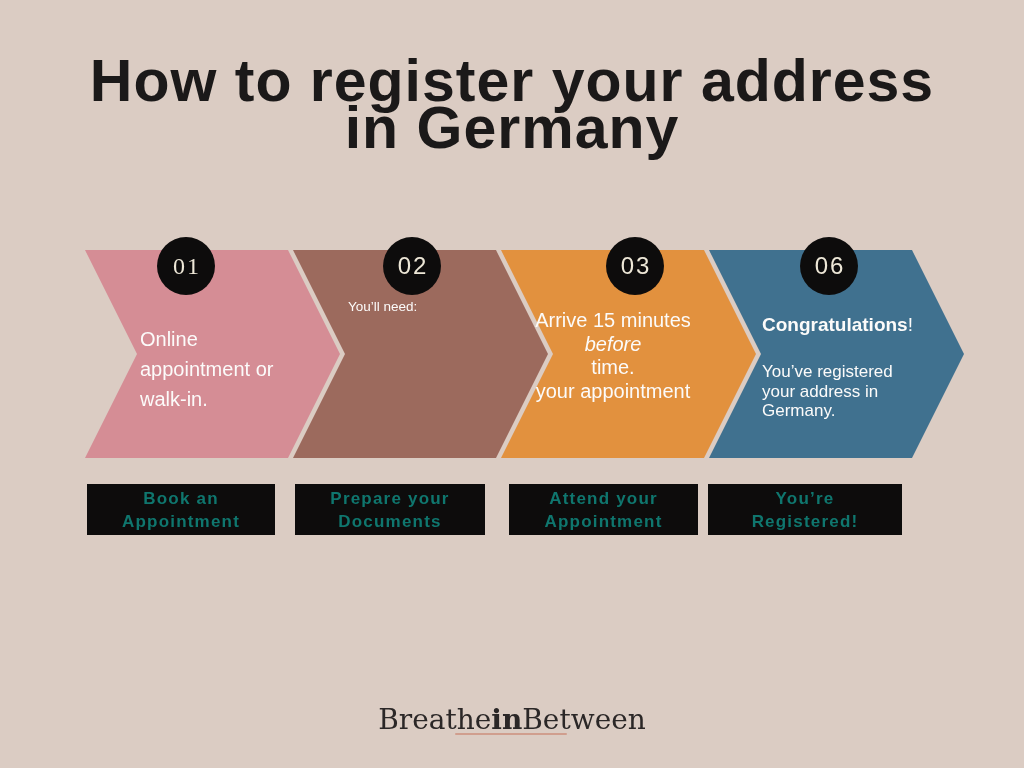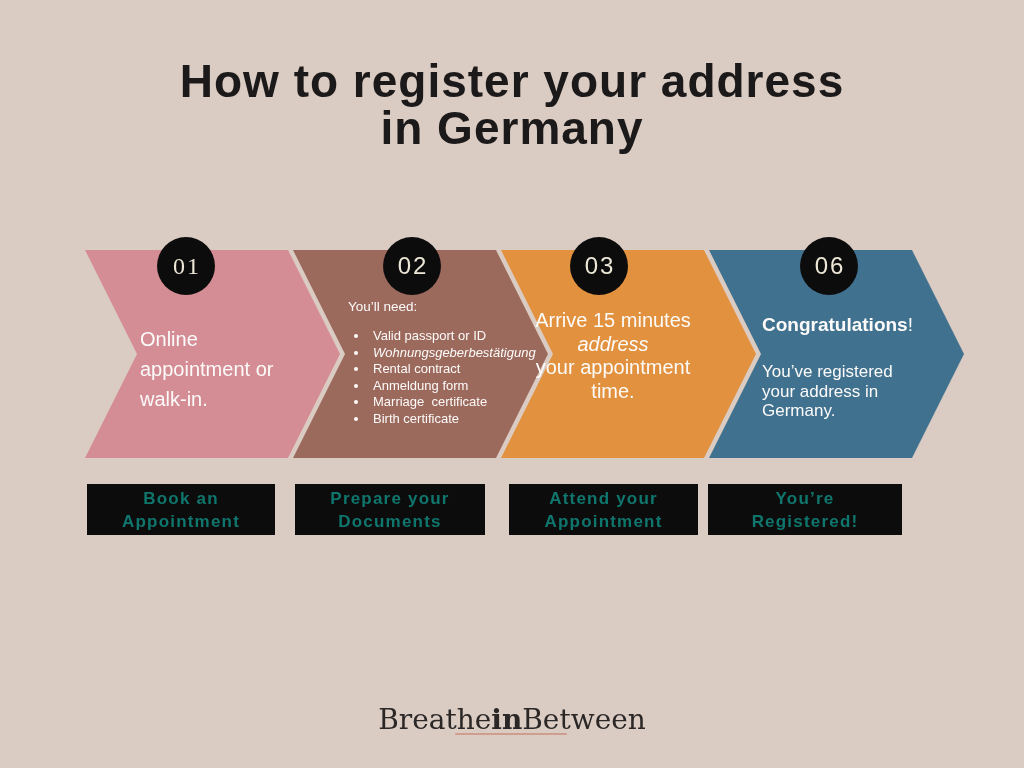--- a/index.html
+++ b/index.html
@@ -4,38 +4,38 @@
 <style>
   html,body{margin:0;padding:0;}
   .canvas{
     position:relative;width:1024px;height:768px;overflow:hidden;
     background:#DBCCC3;
     font-family:"Liberation Sans",sans-serif;
   }
   .title{
     position:absolute;left:0;top:58px;width:1024px;
     text-align:center;color:#1B1919;
-    font-weight:bold;font-size:46px;line-height:47px;letter-spacing:1px;
+    font-weight:bold;font-size:59px;line-height:47px;letter-spacing:1px;
   }
   .arrow{
     position:absolute;top:250px;width:255px;height:208px;
     clip-path:polygon(0 0,203px 0,255px 104px,203px 208px,0 208px,52px 104px);
   }
   .arrow.a1{left:85px;}
   .arrow.a2{left:293px;}
   .arrow.a3{left:501px;}
   .arrow.a4{left:709px;}
   .circle{
     position:absolute;top:237px;width:58px;height:58px;border-radius:50%;
     background:#0D0C0C;color:#EDE7D7;
     display:flex;align-items:center;justify-content:center;
     font-size:24px;letter-spacing:2px;font-weight:500;
     padding-left:2px;box-sizing:border-box;
   }
-  .c1{left:157px;font-family:Liberation Serif, serif;} .c2{left:383px;} .c3{left:570px;} .c4{left:800px;}
+  .c1{left:157px;font-family:Liberation Serif, serif;} .c2{left:383px;} .c3{left:606px;} .c4{left:800px;}
   .step1-body{
     position:absolute;left:140px;top:324px;width:150px;
     color:#FCFBFA;font-size:20px;line-height:30px;
   }
   .step2-heading{
     position:absolute;left:348px;top:299px;width:180px;
     color:#FCFBFA;font-size:13.5px;
   }
   .step2-list{
     position:absolute;left:352px;top:328px;width:190px;
@@ -101,34 +101,26 @@
   <div class="circle c3">
     <span>03</span>
   </div>
   <div class="circle c4">
     <span>06</span>
   </div>
 
   <div class="step1-body">Online appointment or walk-in.</div>
 
   <div class="step2-heading">You’ll need:</div>
-  <ul class="step2-list">
-    <li>Valid passport or ID</li>
-    <li class="italic">Wohnungsgeberbestätigung</li>
-    <li>Rental contract</li>
-    <li>Anmeldung form</li>
-    <li>Marriage  certificate</li>
-    <li>Birth certificate</li>
-  </ul>
 
   <div class="step3-body">
     <div>Arrive 15 minutes</div>
-    <div class="italic">address</div>
+    <div class="italic">before</div>
+    <div>time.</div>
     <div>your appointment</div>
-    <div>time.</div>
   </div>
 
   <div class="step4-heading"><span>Congratulations</span><span class="bang">!</span></div>
   <div class="step4-body">You’ve registered your address in Germany.</div>
 
   <div class="label-box lb1">
     <div>Book an</div>
     <div>Appointment</div>
   </div>
   <div class="label-box lb2">

